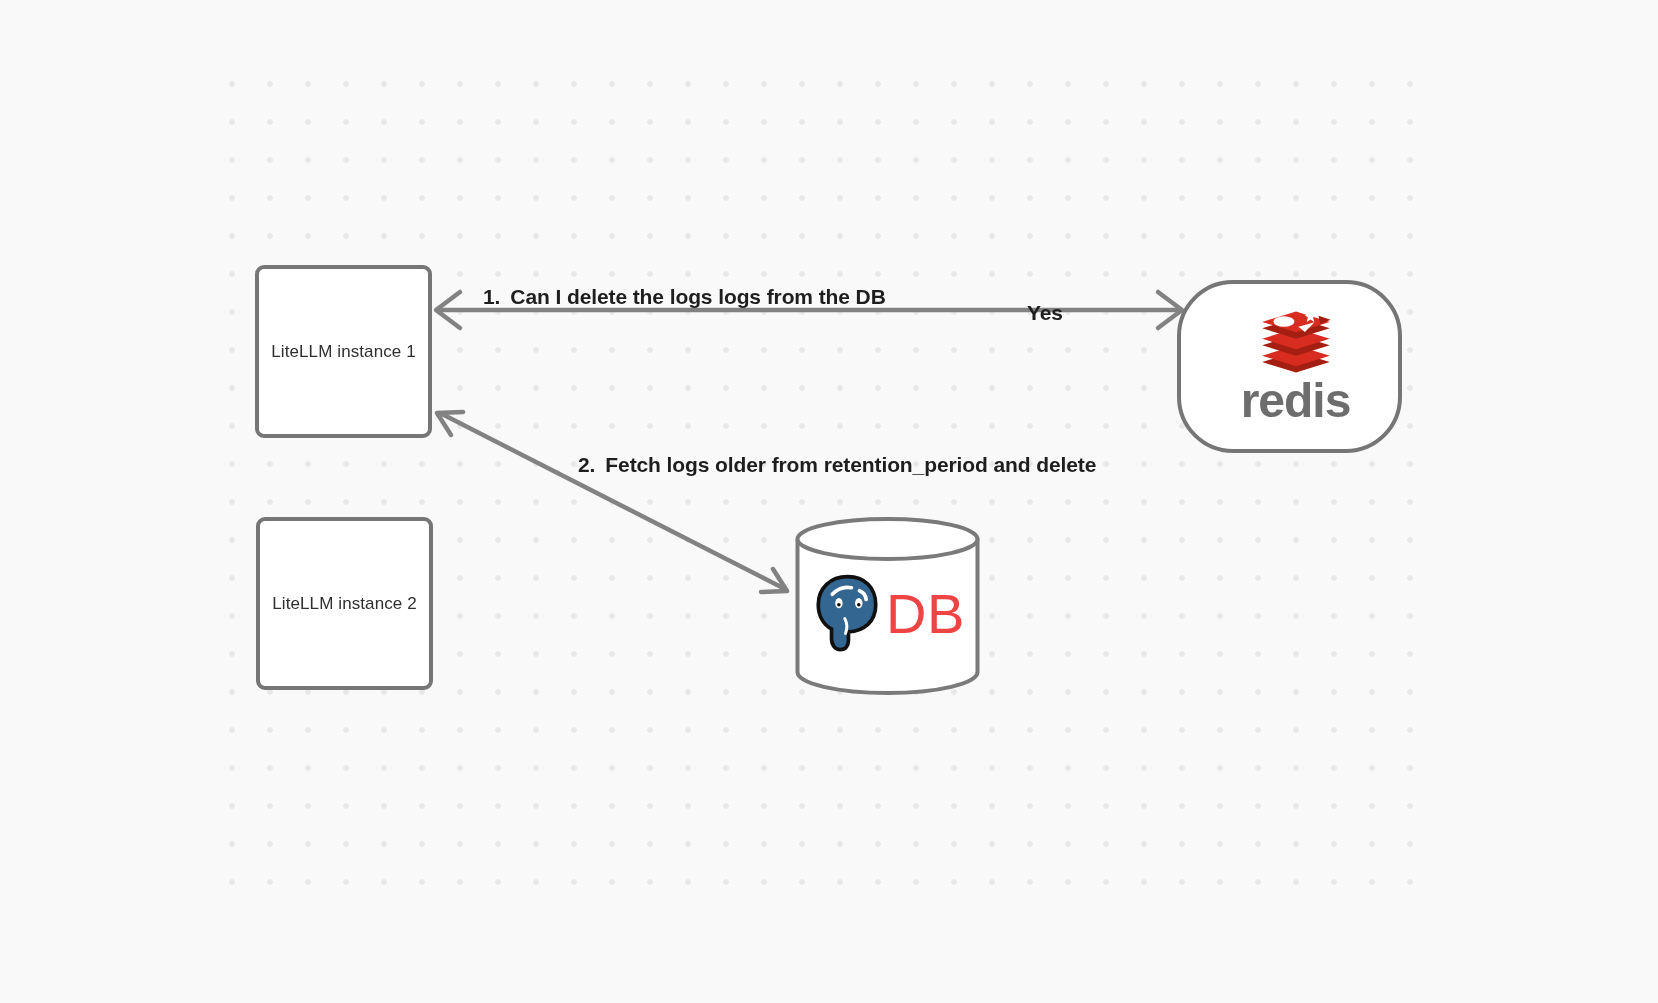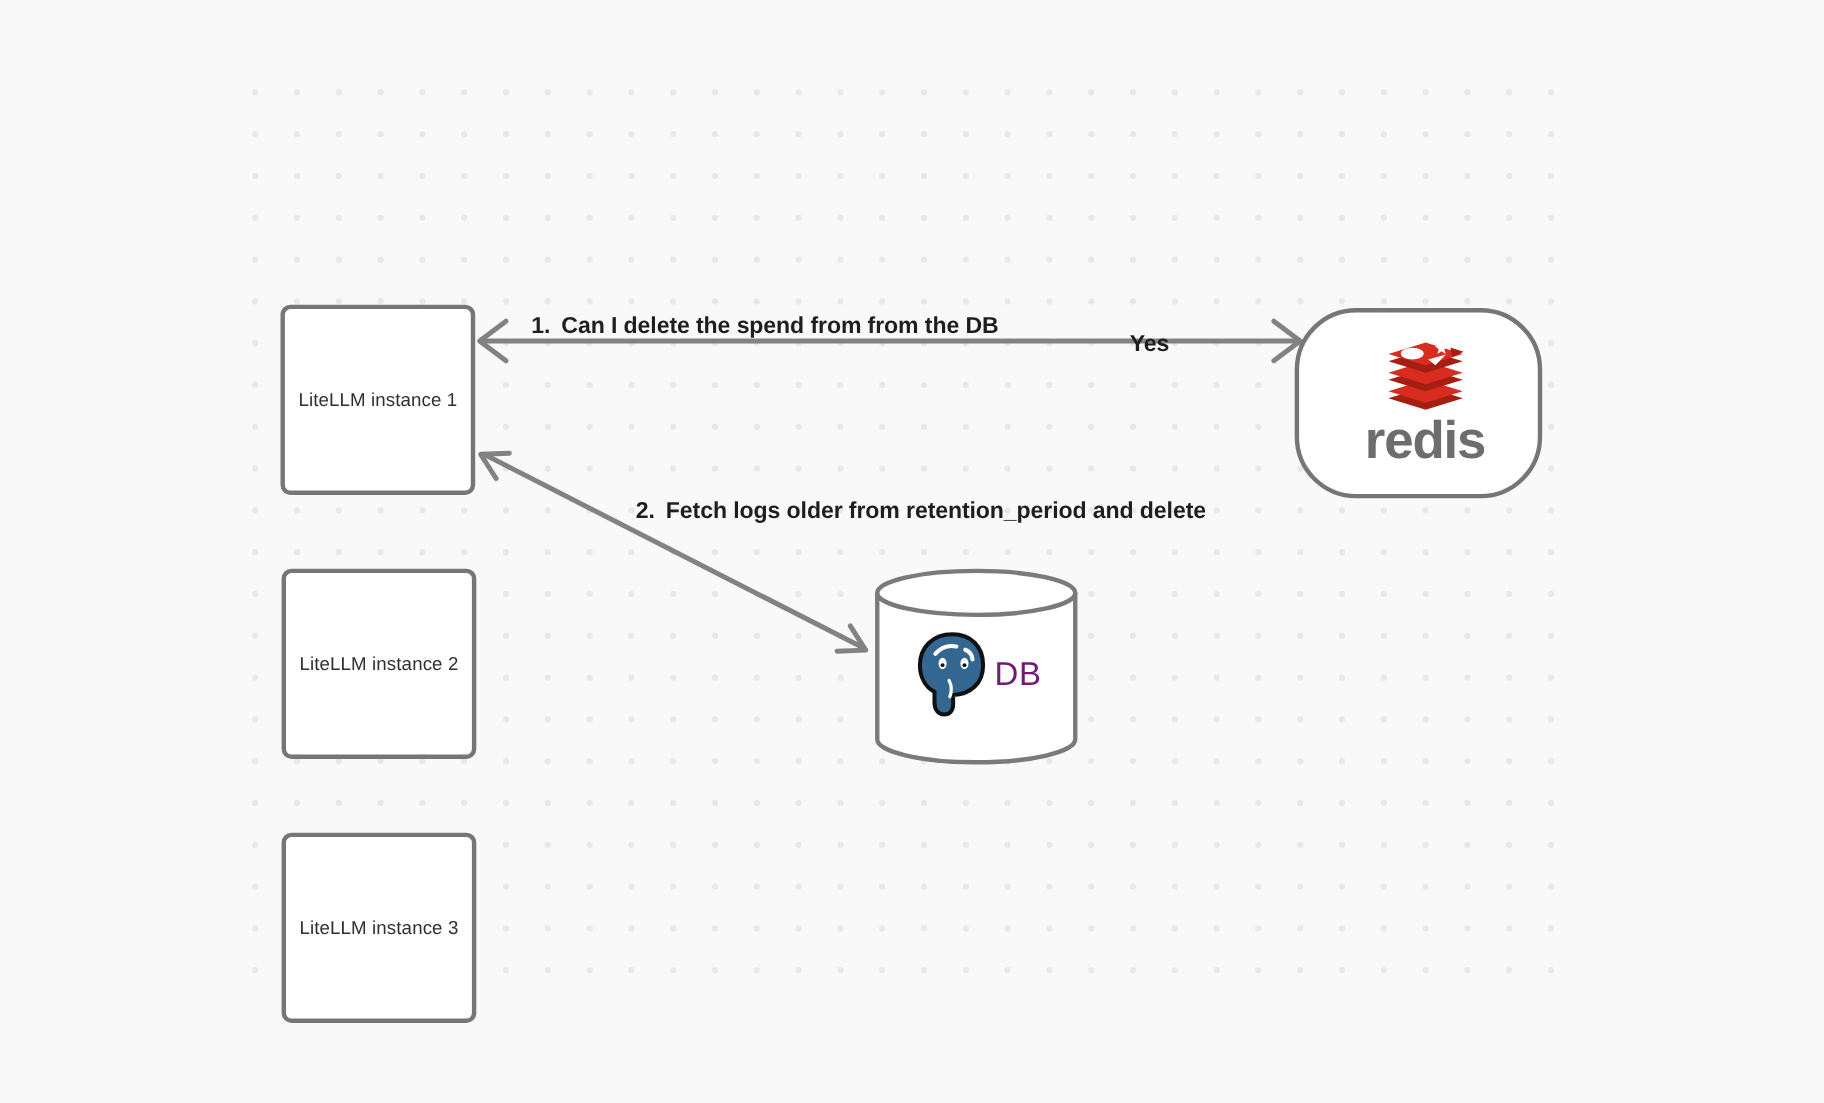--- a/index.html
+++ b/index.html
@@ -13,40 +13,40 @@
     background-size:38px 38px;
     z-index:0;
   }
   .edges-svg{position:absolute;left:0;top:0;z-index:1;pointer-events:none;}
   .node-box{
     position:absolute;width:177px;height:173px;box-sizing:border-box;
     background:#ffffff;border:4px solid #767676;border-radius:9px;
     display:flex;align-items:center;justify-content:center;
     color:#2f2f2f;font-size:17px;letter-spacing:0.1px;z-index:2;
   }
-  #box-instance-1{left:255px;top:277px;}
+  #box-instance-1{left:255px;top:265px;}
   #box-instance-2{left:256px;top:517px;text-align:center;}
   #box-instance-3{left:256px;top:757px;}
   .redis-node{
     position:absolute;left:1177px;top:280px;width:225px;height:173px;box-sizing:border-box;
     background:#ffffff;border:4px solid #767676;border-radius:56px;
     display:flex;flex-direction:column;align-items:center;justify-content:center;
     z-index:2;
     padding-left:12px;
   }
   .redis-wordmark{
     font-size:48px;font-weight:700;color:#6d6d6d;letter-spacing:-1px;
     line-height:1;margin-top:2px;
   }
   .db-node{position:absolute;left:794px;top:515px;width:187px;height:183px;z-index:2;}
   .db-content{
     position:absolute;left:0;top:58px;width:100%;
     display:flex;align-items:center;justify-content:center;gap:2px;
   }
-  .db-label{font-size:30px;font-weight:400;color:#701a75;letter-spacing:0.5px;}
+  .db-label{font-size:56px;font-weight:400;color:#ef4444;letter-spacing:0.5px;}
   .edge-label{
     position:absolute;display:flex;white-space:nowrap;
     font-size:21px;font-weight:700;color:#1e1e1e;letter-spacing:-0.1px;z-index:3;
   }
   .edge-num{margin-right:10px;}
   #edge-label-1{left:483px;top:285px;}
   #edge-label-1-response{left:1027px;top:301px;}
   #edge-label-2{left:578px;top:453px;}
 </style>
 </head>
@@ -64,38 +64,35 @@
     </g>
     <g stroke="#828282" stroke-width="4.5" fill="none" stroke-linecap="round" stroke-linejoin="round">
       <line x1="440" y1="413" x2="783" y2="588"></line>
       <polyline points="451,435 437,413 463,412"></polyline>
       <polyline points="773,569 787,591 761,592"></polyline>
     </g>
   </svg>
 
   <div class="edge-label" id="edge-label-1">
     <span class="edge-num">1.</span>
-    <span>Can I delete the spend from from the DB</span>
+    <span>Can I delete the logs logs from the DB</span>
   </div>
   <div class="edge-label" id="edge-label-1-response">
     <span>Yes</span>
   </div>
   <div class="edge-label" id="edge-label-2">
     <span class="edge-num">2.</span>
     <span>Fetch logs older from retention_period and delete</span>
   </div>
 
   <div class="node-box" id="box-instance-1">
     <span>LiteLLM instance 1</span>
   </div>
   <div class="node-box" id="box-instance-2">
     <span>LiteLLM instance 2</span>
-  </div>
-  <div class="node-box" id="box-instance-3">
-    <span>LiteLLM instance 3</span>
   </div>
 
   <div class="redis-node">
     <svg width="84" height="66" viewBox="0 0 100 82">
 
       <polygon points="50,53 92,66 50,79 8,66" fill="#a41e11"></polygon>
       <polygon points="50,45 92,58 50,71 8,58" fill="#d82c20"></polygon>
 
       <polygon points="50,32 92,45 50,58 8,45" fill="#a41e11"></polygon>
       <polygon points="50,24 92,37 50,50 8,37" fill="#d82c20"></polygon>

